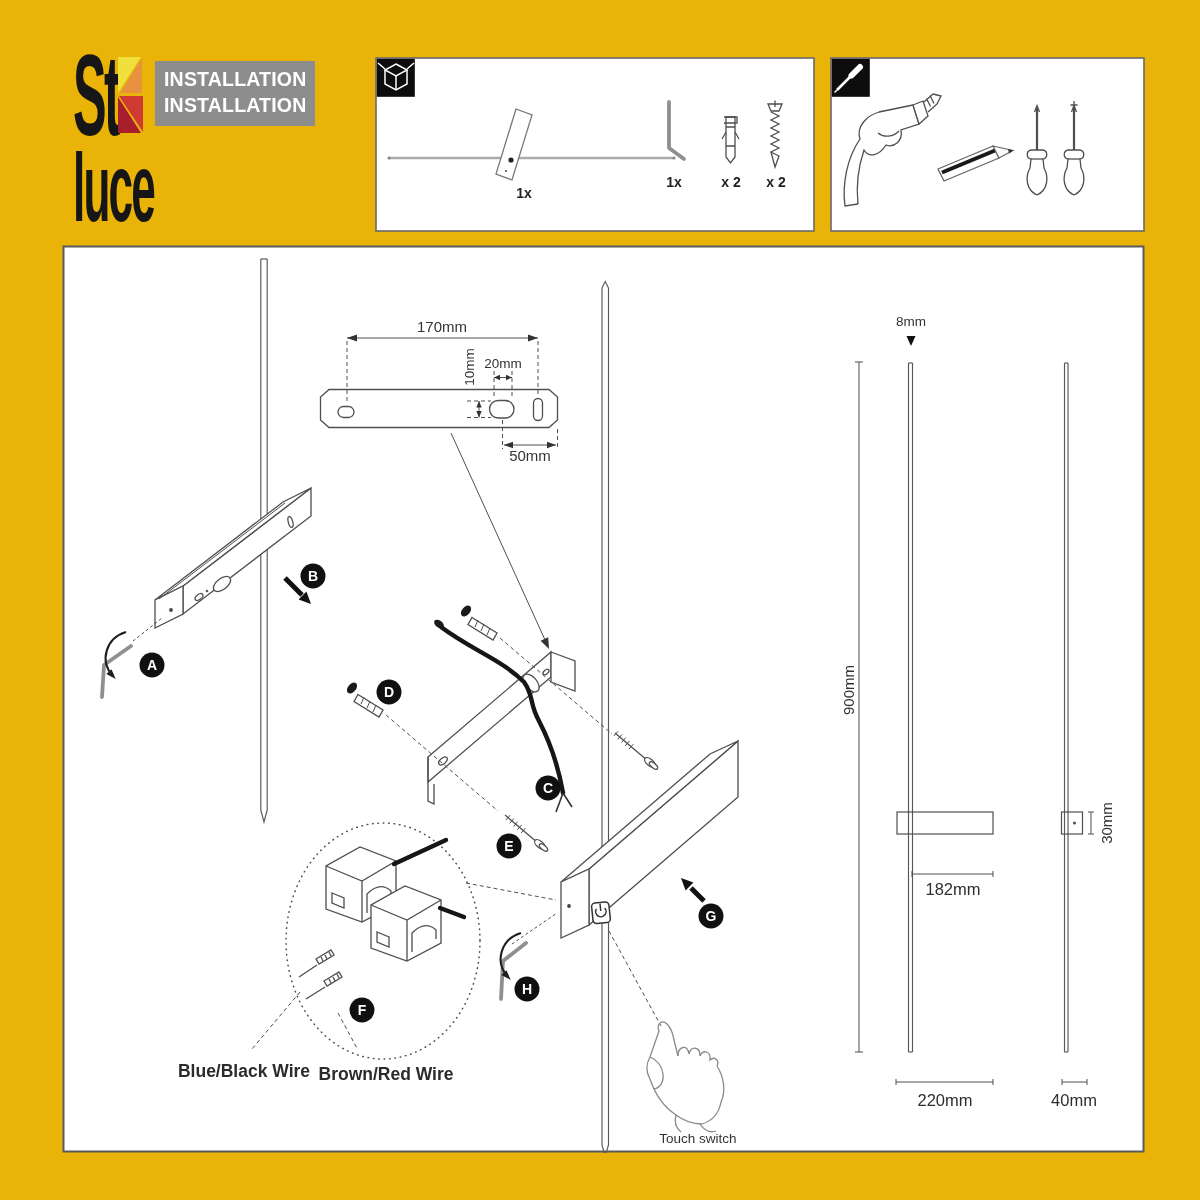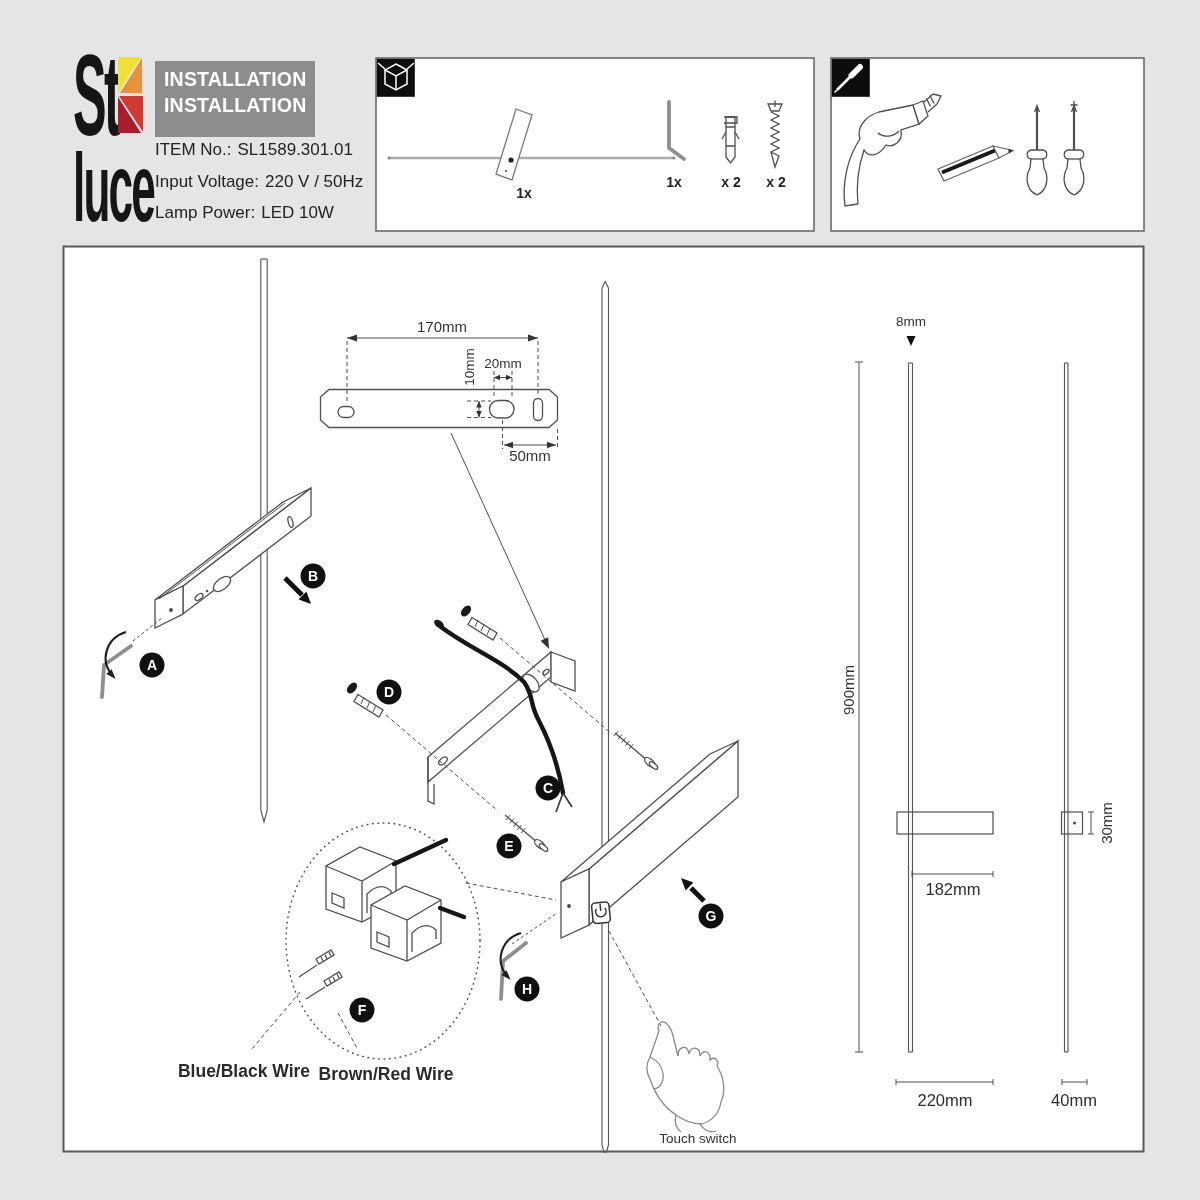--- a/index.html
+++ b/index.html
@@ -1,26 +1,26 @@
 <!DOCTYPE html>
 <html style="--color-line: #4f4f4f; --color-text: #2e2e2e; --color-badge: #101010; --color-header-bg: #8d8d8d; --color-header-text: #ffffff; --color-logo-yellow: #f0e03c; --color-logo-orange: #e8913f; --color-logo-red: #cf3b33; --color-logo-dark-red: #a81e2c;"><head>
 <meta charset="utf-8">
 <style>
   html,body{margin:0;padding:0;background:#fff;}
-  .page{position:relative;width:1200px;height:1200px;background:#e5e5e5;overflow:hidden;
+  .page{position:relative;width:1200px;height:1200px;background:#eab308;overflow:hidden;
         font-family:"Liberation Sans",sans-serif;}
   
   .logo-st{position:absolute;left:73px;top:50px;font-size:112px;font-weight:bold;color:#161616;
            letter-spacing:-6px;line-height:0.8;transform:scale(0.45,1.02);transform-origin:top left;}
   .logo-luce{position:absolute;left:73px;top:150px;font-size:96px;font-weight:bold;color:#161616;
            letter-spacing:-4px;line-height:0.8;transform:scale(0.46,1.0);transform-origin:top left;}
   .logo-flag{position:absolute;left:117px;top:56px;}
   .hdr-box{position:absolute;left:155px;top:61px;width:160px;box-sizing:border-box;
            background:var(--color-header-bg,#8d8d8d);color:var(--color-header-text,#fff);
-           font-weight:bold;font-size:19.5px;line-height:26px;padding:5px 0 19px 9px;letter-spacing:0.2px;}
+           font-weight:bold;font-size:19.5px;line-height:26px;padding:5px 0 8px 9px;letter-spacing:0.2px;}
   .specs{position:absolute;left:155px;top:134px;font-size:17px;color:#232323;line-height:31.5px;white-space:nowrap;}
   .spec-value{margin-left:6px;}
   .box-svg{position:absolute;}
   
   .ln{stroke:#4f4f4f;stroke-width:1.3;fill:none;}
   .lnf{stroke:#4f4f4f;stroke-width:1.3;fill:#fff;}
   .thin{stroke-width:1;}
   .rod{stroke:#585858;stroke-width:1.15;fill:none;}
   .dsh{stroke-dasharray:4 3;}
   .dsh2{stroke-dasharray:3 2.5;}
@@ -53,25 +53,20 @@
     <polygon points="25,2 25,37 3,37" style="fill:var(--color-logo-orange)"></polygon>
     <polygon points="2,40 26,40 26,76" style="fill:var(--color-logo-red)"></polygon>
     <polygon points="1,41 24,77 1,77" style="fill:var(--color-logo-dark-red)"></polygon>
   </svg>
   <div class="logo-luce">luce</div>
 
   <div class="hdr-box">
     <div>INSTALLATION</div>
     <div>INSTALLATION</div>
   </div>
-  <div class="specs">
-    <div><span>ITEM No.:</span><span class="spec-value">SL1589.301.01</span></div>
-    <div><span>Input Voltage:</span><span class="spec-value">220 V / 50Hz</span></div>
-    <div><span>Lamp Power:</span><span class="spec-value">LED 10W</span></div>
-  </div>
 
   <svg class="box-svg" style="left:375px;top:57px" width="440" height="175" viewBox="375 57 440 175">
     <rect x="376" y="58" width="438" height="173" fill="#fff" stroke="#6a6a6a" stroke-width="1.6"></rect>
     <g>
       <rect x="376.8" y="58.8" width="38" height="38" fill="#0d0d0d"></rect>
       <path class="wht" d="M396,64 L407,70 L396,76 L385,70 Z"></path>
       <path class="wht" d="M385,70 L385,84 L396,90 L407,84 L407,70"></path>
       <line class="wht" x1="396" y1="76" x2="396" y2="90"></line>
       <path class="wht" d="M385,69 L378,63 M407,69 L414,63"></path>
     </g>

